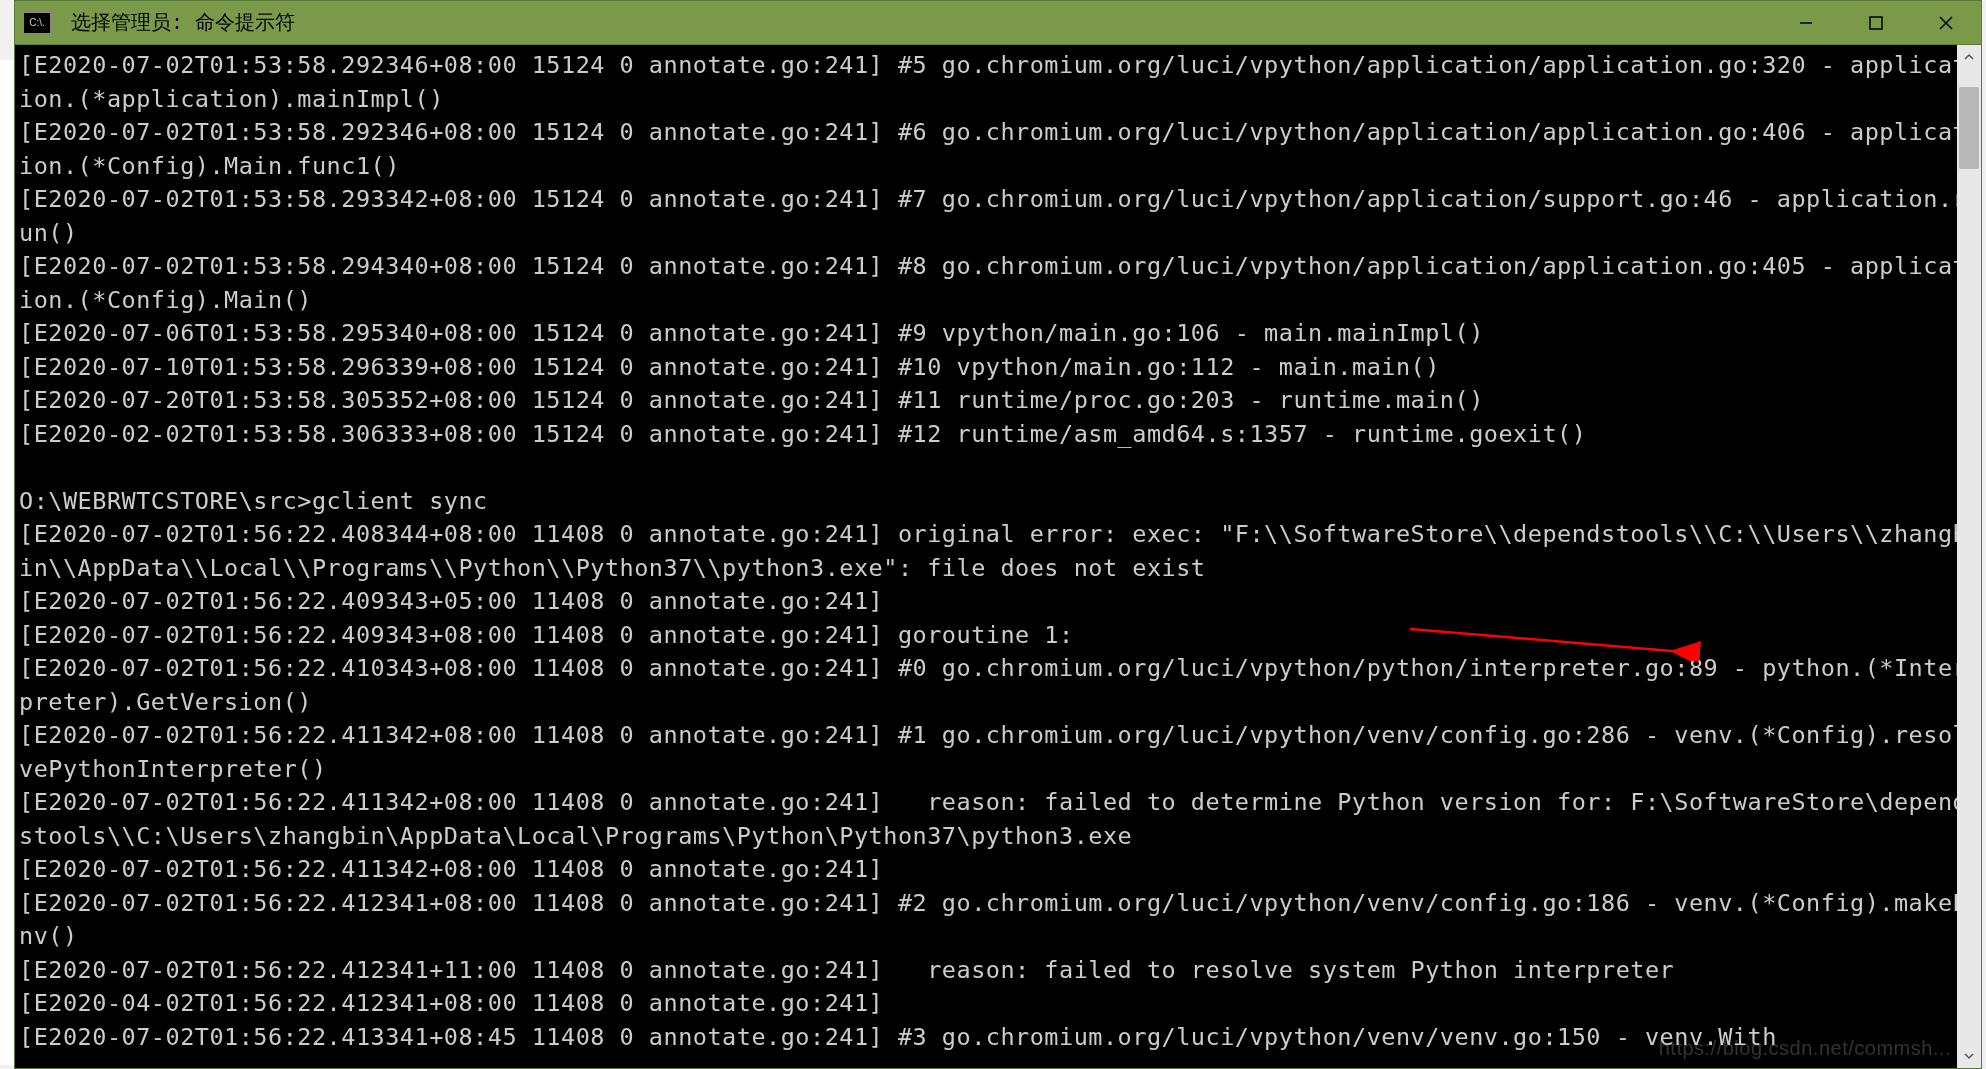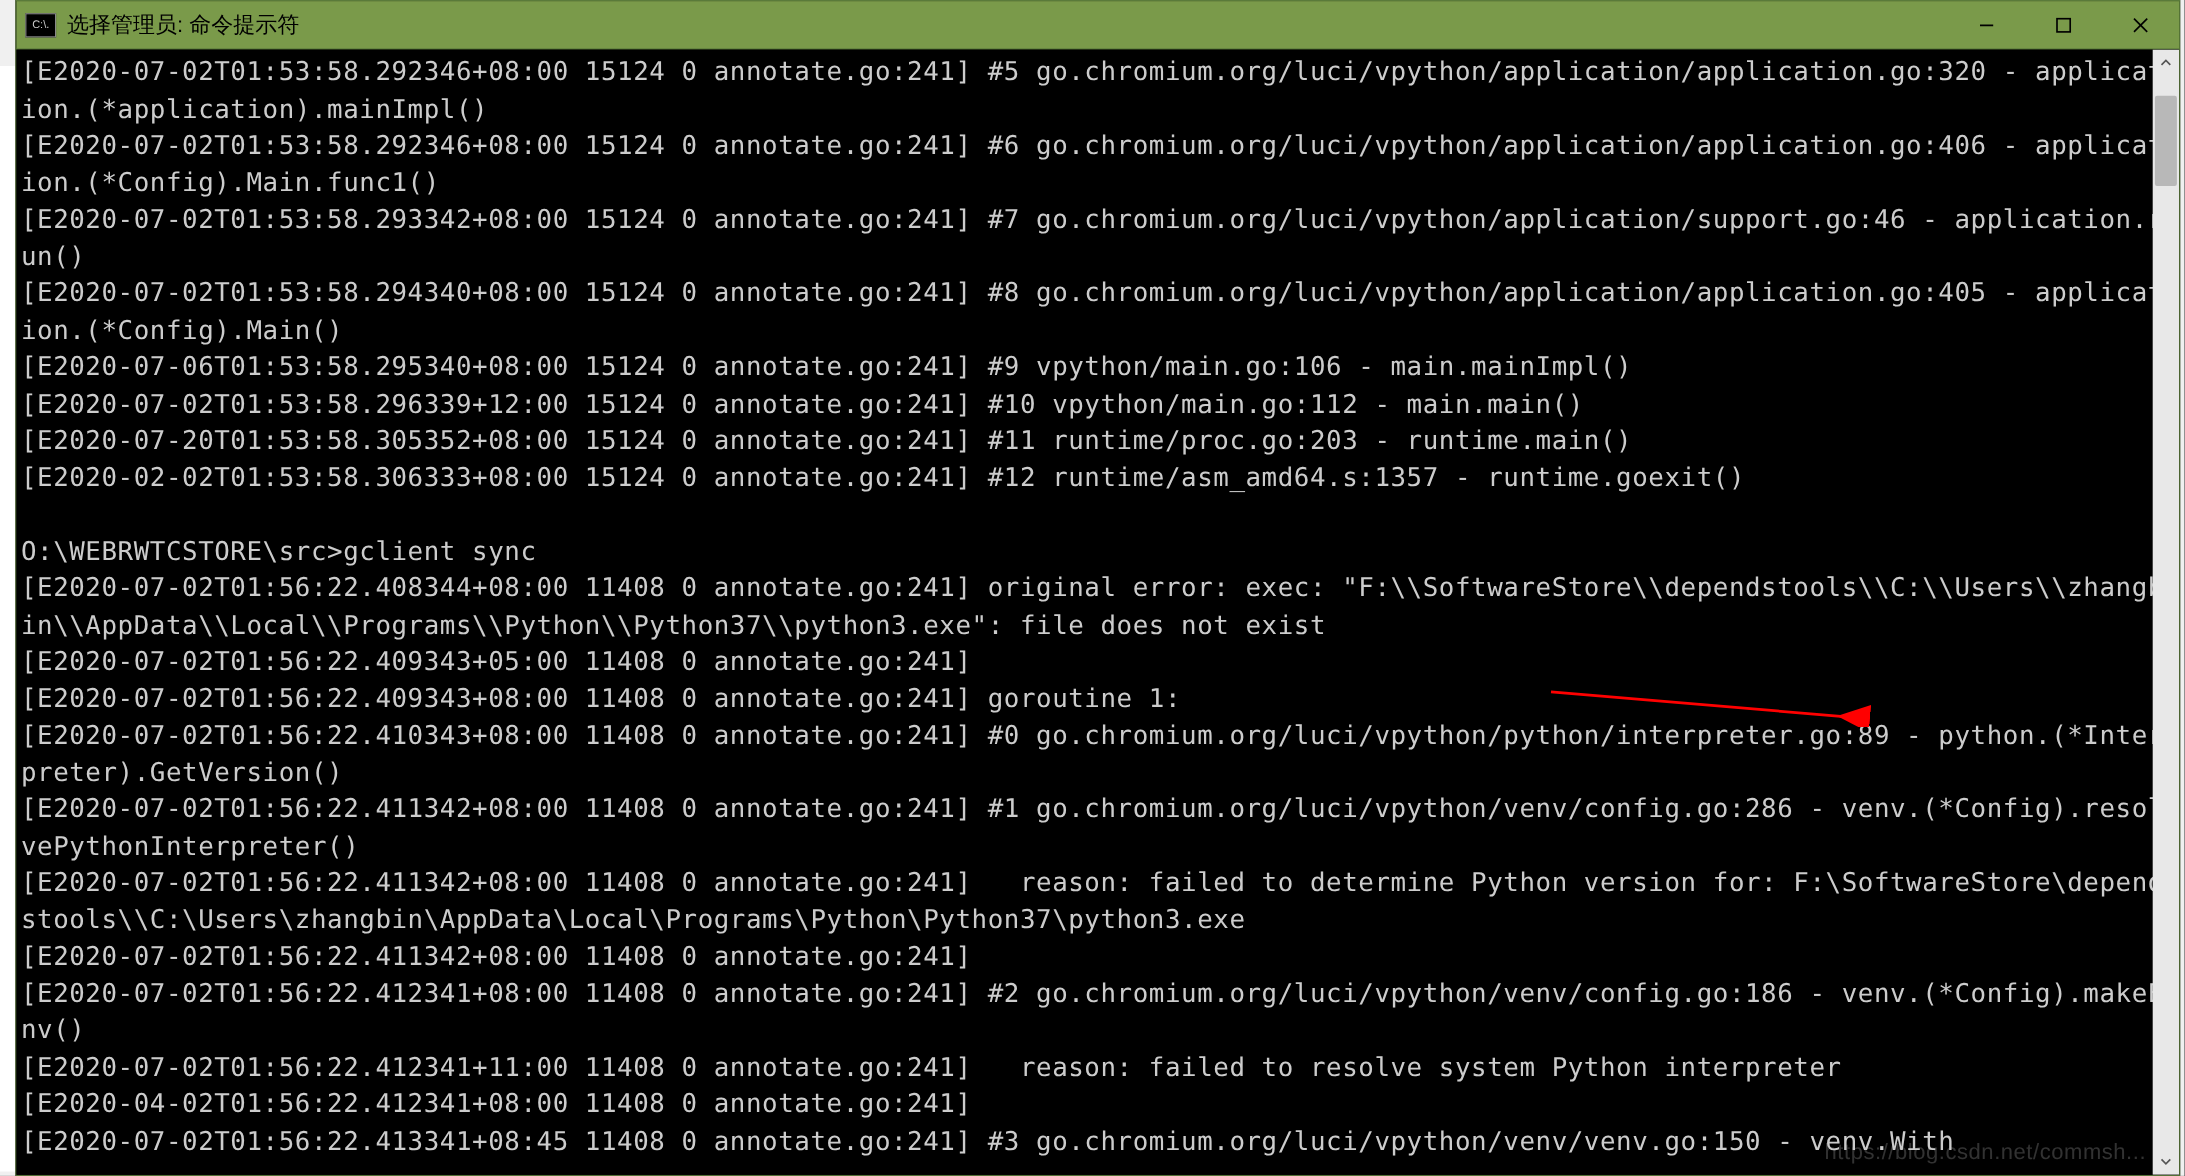--- a/index.html
+++ b/index.html
@@ -47,24 +47,24 @@
       background: #000;
       border: 1px solid #888;
       display: flex;
       align-items: center;
       justify-content: center;
       font-size: 10px;
       color: #ccc;
       font-family: Arial, sans-serif;
     }
     .titlebar-text {
-      margin-left: 10px;
+      margin-left: 20px;
       font-size: 20px;
       color: #000;
-      font-family: Liberation Sans, sans-serif;
+      font-family: Liberation Mono, monospace;
     }
     .titlebar-controls {
       margin-left: auto;
       display: flex;
       height: 100%;
     }
     .titlebar-btn {
       width: 70px;
       height: 100%;
       display: flex;
@@ -164,21 +164,21 @@
       </div>
     </div>
   </div>
 
   <div class="terminal">
     <div class="terminal-content" id="term"><span>[E2020-07-02T01:53:58.292346+08:00 15124 0 annotate.go:241] #5 go.chromium.org/luci/vpython/application/application.go:320 - application.(*application).mainImpl()</span>
 <span>[E2020-07-02T01:53:58.292346+08:00 15124 0 annotate.go:241] #6 go.chromium.org/luci/vpython/application/application.go:406 - application.(*Config).Main.func1()</span>
 <span>[E2020-07-02T01:53:58.293342+08:00 15124 0 annotate.go:241] #7 go.chromium.org/luci/vpython/application/support.go:46 - application.run()</span>
 <span>[E2020-07-02T01:53:58.294340+08:00 15124 0 annotate.go:241] #8 go.chromium.org/luci/vpython/application/application.go:405 - application.(*Config).Main()</span>
 <span>[E2020-07-06T01:53:58.295340+08:00 15124 0 annotate.go:241] #9 vpython/main.go:106 - main.mainImpl()</span>
-<span>[E2020-07-02T01:53:58.296339+12:00 15124 0 annotate.go:241] #10 vpython/main.go:112 - main.main()</span>
+<span>[E2020-07-10T01:53:58.296339+08:00 15124 0 annotate.go:241] #10 vpython/main.go:112 - main.main()</span>
 <span>[E2020-07-20T01:53:58.305352+08:00 15124 0 annotate.go:241] #11 runtime/proc.go:203 - runtime.main()</span>
 <span>[E2020-02-02T01:53:58.306333+08:00 15124 0 annotate.go:241] #12 runtime/asm_amd64.s:1357 - runtime.goexit()</span>
 <span></span>
 <span>O:\WEBRWTCSTORE\src&gt;gclient sync</span>
 <span>[E2020-07-02T01:56:22.408344+08:00 11408 0 annotate.go:241] original error: exec: "F:\\SoftwareStore\\dependstools\\C:\\Users\\zhangbin\\AppData\\Local\\Programs\\Python\\Python37\\python3.exe": file does not exist</span>
 <span>[E2020-07-02T01:56:22.409343+05:00 11408 0 annotate.go:241]</span>
 <span>[E2020-07-02T01:56:22.409343+08:00 11408 0 annotate.go:241] goroutine 1:</span>
 <span>[E2020-07-02T01:56:22.410343+08:00 11408 0 annotate.go:241] #0 go.chromium.org/luci/vpython/python/interpreter.go:89 - python.(*Interpreter).GetVersion()</span>
 <span>[E2020-07-02T01:56:22.411342+08:00 11408 0 annotate.go:241] #1 go.chromium.org/luci/vpython/venv/config.go:286 - venv.(*Config).resolvePythonInterpreter()</span>
 <span>[E2020-07-02T01:56:22.411342+08:00 11408 0 annotate.go:241]   reason: failed to determine Python version for: F:\SoftwareStore\dependstools\\C:\Users\zhangbin\AppData\Local\Programs\Python\Python37\python3.exe</span>

